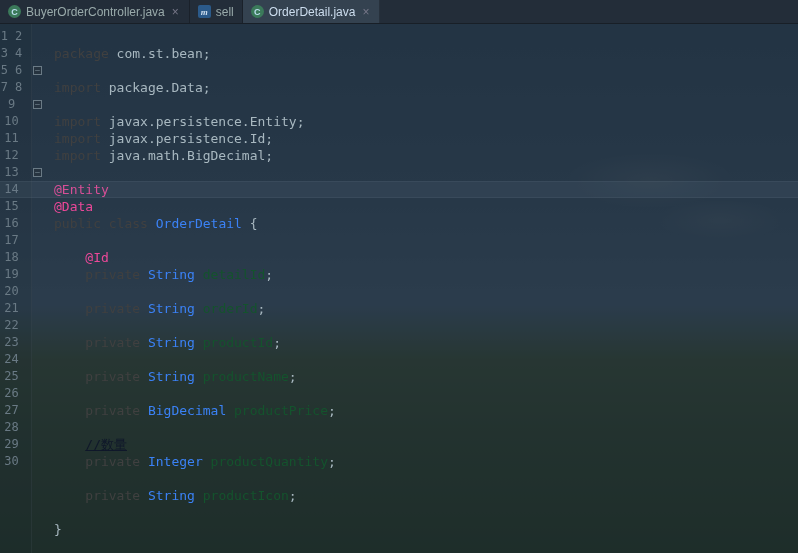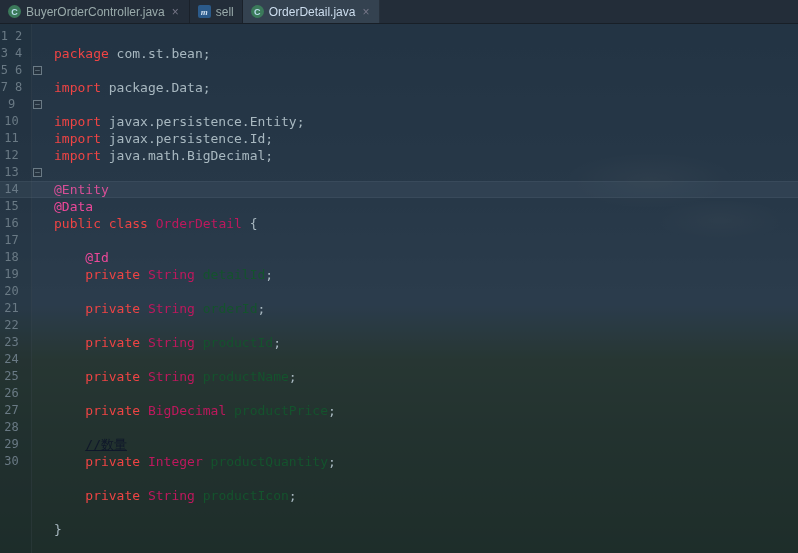--- a/index.html
+++ b/index.html
@@ -36,21 +36,21 @@
   font-size:12px; line-height:17px; user-select:none;
   background:rgba(30,40,50,0.15); border-right:1px solid rgba(80,90,100,0.2);
 }
 .foldcol { width:14px; position:relative; }
 .fold { position:absolute; left:1px; width:9px; height:9px; border:1px solid #6a7a85;
   color:#6a7a85; font-size:9px; line-height:7px; text-align:center;
   background:rgba(40,50,60,0.6);}
 .code { flex:1; padding:4px 0 0 8px; line-height:17px; white-space:pre; color:#a8b8c0; }
 .hl-line { position:absolute; left:0; right:0; height:17px; background:rgba(100,120,140,0.15);
   border-top:1px solid rgba(120,140,160,0.12); border-bottom:1px solid rgba(120,140,160,0.12);}
-.kw{color:#ef4444;} .cls{color:#be185d;margin-top:40px;} .fld{color:#14532d;}
+.kw{color:#404040;} .cls{color:#3b82f6;margin-top:40px;} .fld{color:#14532d;}
 .ann{color:#ec4899;} .cmt{color:#0f172a;text-decoration:underline;} .u{text-decoration-color:rgba(168,184,192,0.35);}
 </style>
 </head>
 <body>
 <div class="bgclouds"></div>
 <div class="overlay"></div>
 
 <div class="tabs">
   <div class="tab">
     <span class="circ">C</span>

